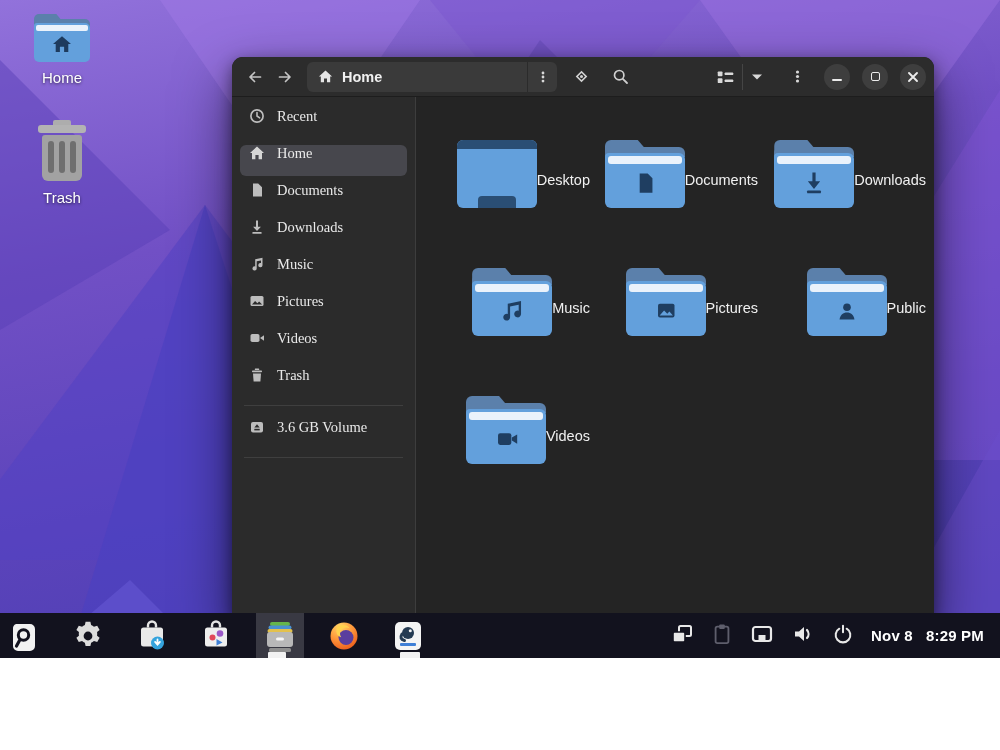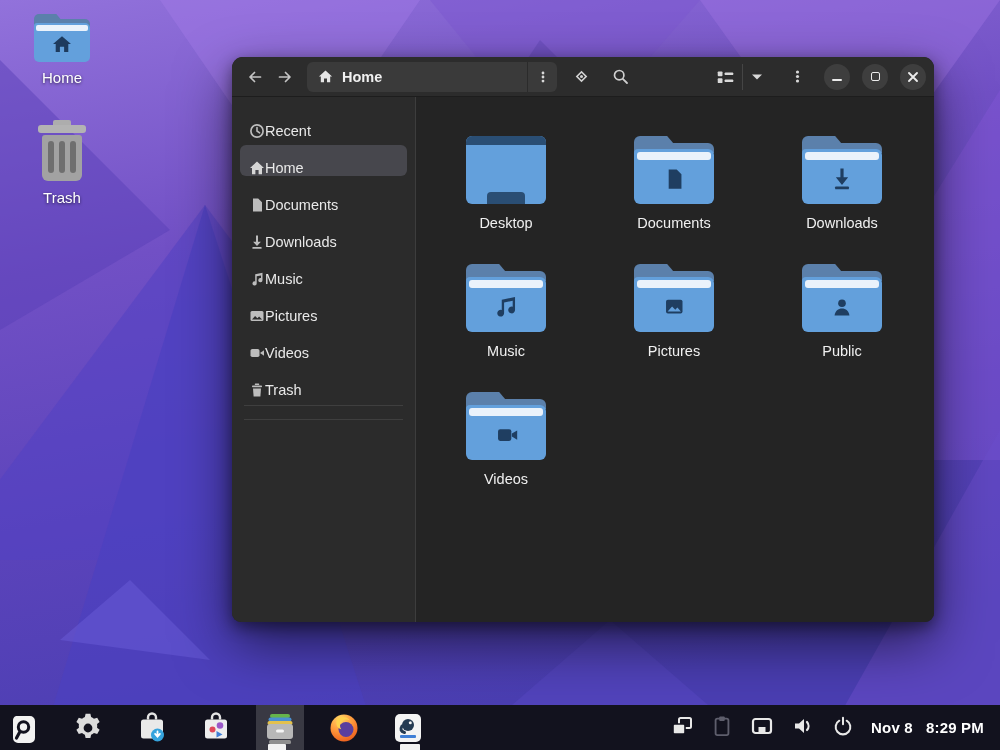--- a/index.html
+++ b/index.html
@@ -1,18 +1,18 @@
 <!DOCTYPE html>
 <html><head>
 <meta charset="utf-8">
 <style>
   * { margin:0; padding:0; box-sizing:border-box; }
   html,body { width:1000px; height:750px; overflow:hidden; }
   body { font-family:"Liberation Sans", sans-serif; }
-  .screen { position:relative; width:1000px; height:750px; overflow:hidden; background:#5a43ba; }
+  .screen { position:relative; width:1000px; height:658px; overflow:hidden; background:#5a43ba; }
 
   
   .wallpaper { position:absolute; inset:0; }
   .wallpaper svg { display:block; }
 
   
   .desk-icon { position:absolute; width:96px; display:flex; flex-direction:column; align-items:center; gap:7px; }
   .desk-icon .dlabel { color:#fff; font-size:15px; text-shadow:0 1px 3px rgba(0,0,0,.65); }
   .dfolder { position:relative; width:56px; height:48px; }
   .dfolder .tab { position:absolute; top:0; left:0; width:32px; height:12px; background:#5b80ab; border-radius:5px 2px 0 0; clip-path:polygon(0 0,70% 0,100% 100%,0 100%); }
@@ -44,29 +44,29 @@
   .view-caret { width:28px; height:30px; display:flex; align-items:center; justify-content:center; }
   .menu-btn { margin-left:11px; }
   .winctl { width:26px; height:26px; border-radius:50%; background:#3e3e3e; display:flex; align-items:center; justify-content:center; margin-left:12px; position:relative; }
   .winctl .min-glyph { width:10px; height:2px; background:#ececec; border-radius:1px; margin-top:6px; }
   .winctl .max-glyph { width:9px; height:9px; border:1.6px solid #ececec; border-radius:2px; }
 
   .win-body { flex:1; display:flex; min-height:0; }
 
   
   .sidebar { width:184px; flex:0 0 184px; background:#2b2b2b; border-right:1px solid #3d3d3d; padding-top:11px; }
-  .srow { display:flex; align-items:flex-end; gap:0; height:31px; margin:0 8px 6px 8px; padding:0 9px; border-radius:6px; }
+  .srow { display:flex; align-items:flex-start; gap:12px; height:31px; margin:0 8px 6px 8px; padding:0 9px; border-radius:6px;font-family:Liberation Serif, serif; }
   .srow.active { background:#47474d; }
   .srow .slabel { color:#e9e9e9; font-size:14.5px; }
   .srow .sicon { width:16px; height:16px; display:flex; align-items:center; justify-content:center; flex:0 0 16px; }
   .ssep { height:1px; background:#3f3f3f; margin:7px 12px 13px 12px; }
 
   
   .content { flex:1; background:#242424; padding:20px 0 0 6px; display:grid; grid-template-columns:repeat(3,168px); grid-auto-rows:128px; align-content:start; }
-  .tile { display:flex; flex-direction:column; align-items:center; justify-content:flex-end; padding-bottom:14px; }
+  .tile { display:flex; align-items:center; justify-content:flex-end; padding-bottom:14px; }
   .tile .tlabel { margin-top:11px; color:#f0f0f0; font-size:14.5px; }
   .fld { position:relative; width:80px; height:68px; }
   .fld .tab { position:absolute; top:0; left:0; width:46px; height:15px; background:#5b80ab; border-radius:6px 2px 0 0; clip-path:polygon(0 0,72% 0,100% 100%,0 100%); }
   .fld .backstrip { position:absolute; top:7px; left:0; right:0; height:10px; background:#5b80ab; border-radius:6px 6px 0 0; }
   .fld .body { position:absolute; top:13px; left:0; right:0; bottom:0; background:#63a0dc; border-radius:4px 6px 6px 6px; }
   .fld .stripe { position:absolute; top:3px; left:3px; right:3px; height:8px; background:#eaf2fb; border-radius:3px; }
   .fld .glyph { position:absolute; left:50%; top:57%; transform:translate(-50%,-38%); }
   .fld-desk { position:relative; width:80px; height:68px; background:#63a0dc; border-radius:6px; overflow:hidden; }
   .fld-desk .topbar { position:absolute; top:0; left:0; right:0; height:9px; background:#2a4e74; }
   .fld-desk .notch { position:absolute; bottom:0; left:50%; transform:translateX(-50%); width:38px; height:12px; background:#2a4e74; border-radius:4px 4px 0 0; }
@@ -299,20 +299,30 @@
                   <rect x="3" y="3.4" width="10" height="1.8" rx="0.7"></rect>
                   <path d="M4 6.4h8l-.6 8.2H4.6z"></path>
                 </g>
               </svg>
             </span>
           <span class="slabel">Trash</span>
         </div>
 
         <div class="ssep"></div>
 
+        <div class="srow">
+          <span class="sicon">
+              <svg width="16" height="16" viewBox="0 0 16 16">
+                <rect x="2" y="3" width="12" height="10.5" rx="2" fill="#bdbdbd"></rect>
+                <path d="M8 5.3l2.7 3.2H5.3z" fill="#2b2b2b"></path>
+                <rect x="5.3" y="9.8" width="5.4" height="1.6" fill="#2b2b2b"></rect>
+              </svg>
+            </span>
+          <span class="slabel">3.6 GB Volume</span>
+        </div>
 
         <div class="ssep"></div>
 
       </div>
 
       <div class="content">
         <div class="tile">
           <div class="fld-desk">
               <div class="topbar"></div>
               <div class="notch"></div>

